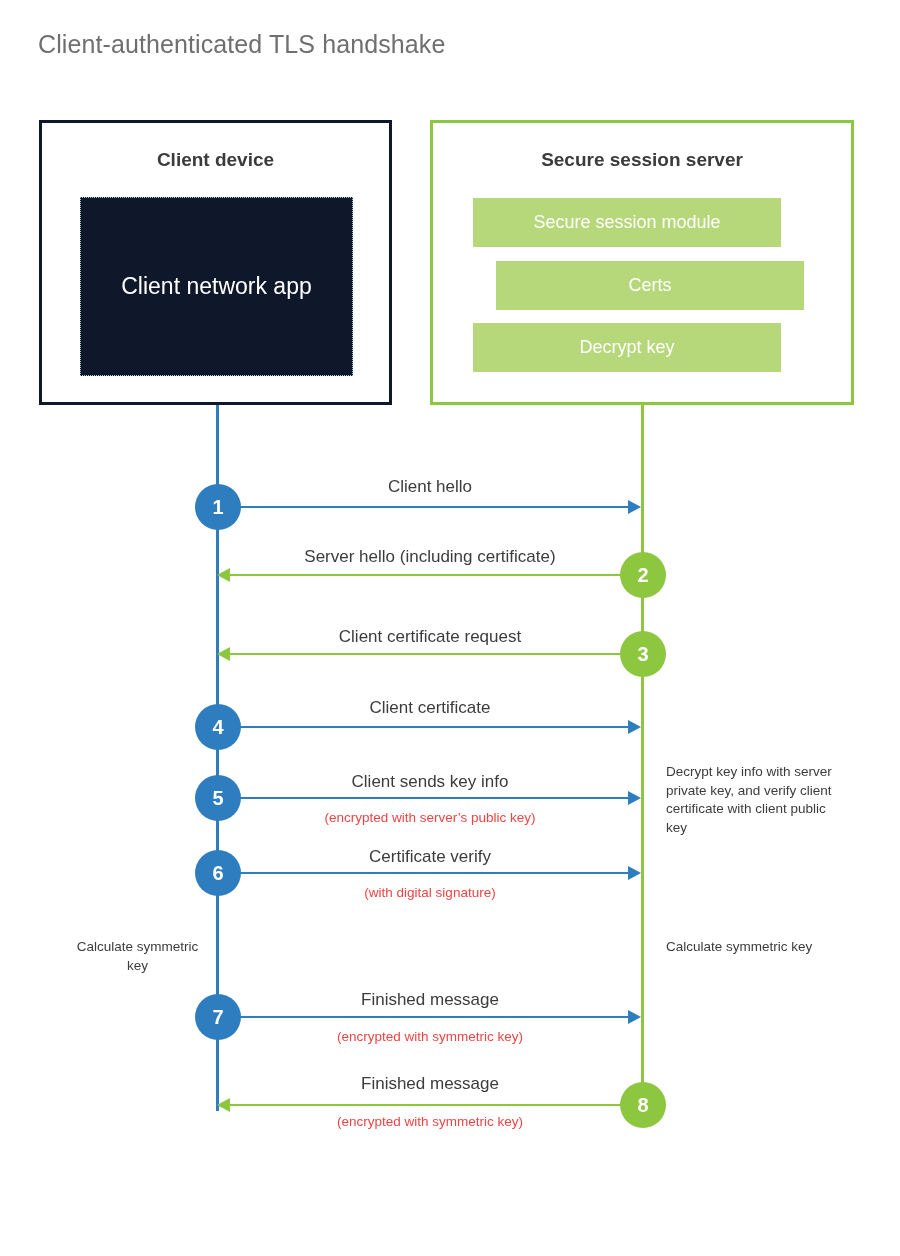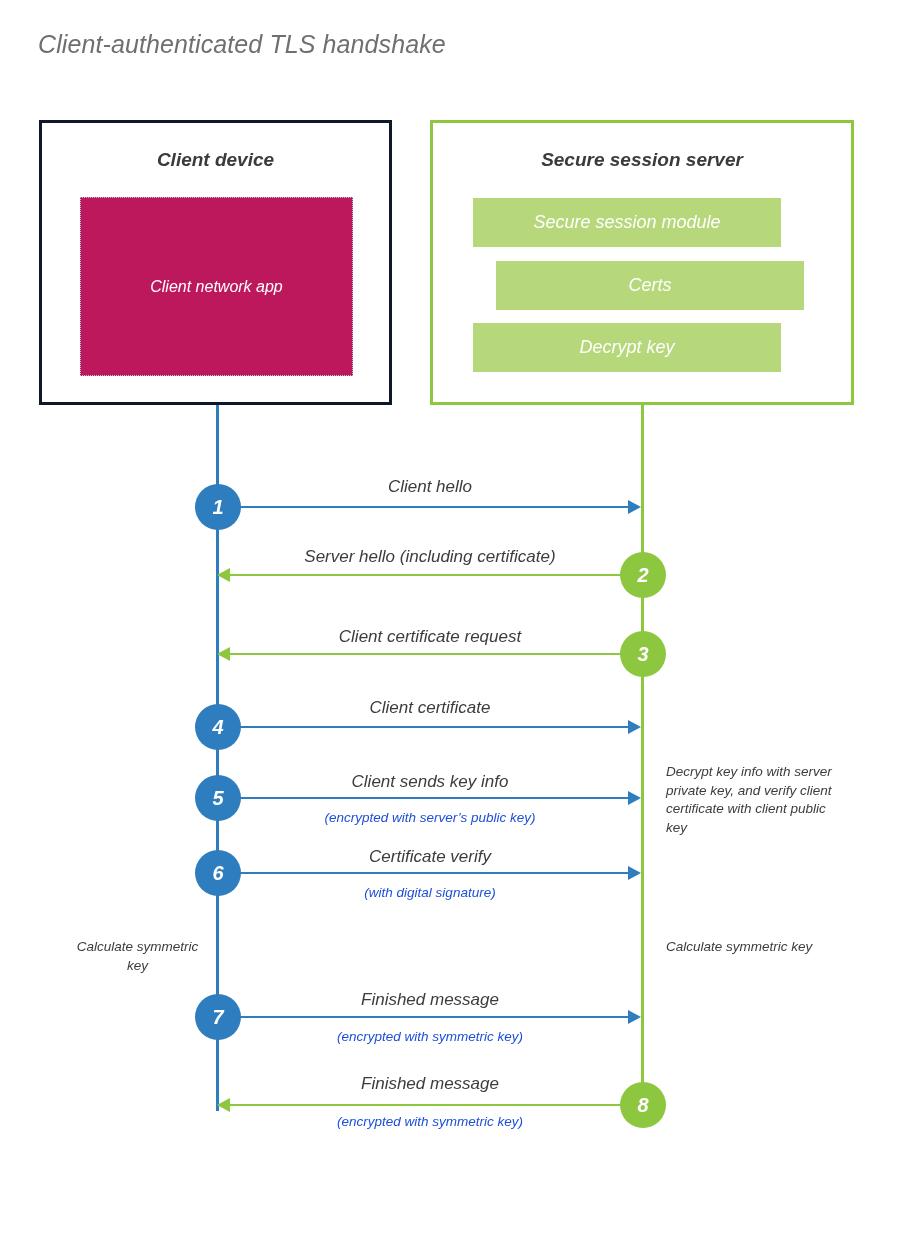--- a/index.html
+++ b/index.html
@@ -1,15 +1,15 @@
 <!DOCTYPE html>
 <html><head>
 <meta charset="utf-8">
 <style>
-  * { box-sizing: border-box; font-style: italic; }
+  * { box-sizing: border-box; }
   html, body {
     margin: 0; padding: 0;
     background: #ffffff;
   }
   body {
     width: 900px; height: 1256px;
     position: relative;
     font-family: "Liberation Sans", "DejaVu Sans", sans-serif;
     overflow: hidden;
   }
@@ -51,24 +51,24 @@
     text-align: center;
     font-size: 19px;
     font-weight: bold;
     color: #3b3b3b;
   }
   
   #client-app {
     position: absolute;
     left: 38px; top: 74px;
     width: 273px; height: 179px;
-    background: #be185d;
+    background: #0f172a;
     border: 1px dotted #a9cbe9;
     color: #ffffff;
-    font-size: 16px;
+    font-size: 23px;
     display: flex;
     align-items: center;
     justify-content: center;
     text-align: center;
     line-height: 1.35;
     padding: 0 10px;
   }
   
   .server-bar {
     position: absolute;
@@ -147,21 +147,21 @@
     text-align: center;
     font-size: 17px;
     color: #3c3c3c;
     white-space: nowrap;
     z-index: 4;
   }
   .msg-sublabel {
     position: absolute;
     text-align: center;
     font-size: 13.5px;
-    color: #1d4ed8;
+    color: #ef4444;
     white-space: nowrap;
     z-index: 4;
   }
   
   .side-note {
     position: absolute;
     font-size: 13.5px;
     color: #3c3c3c;
     line-height: 1.38;
   }

